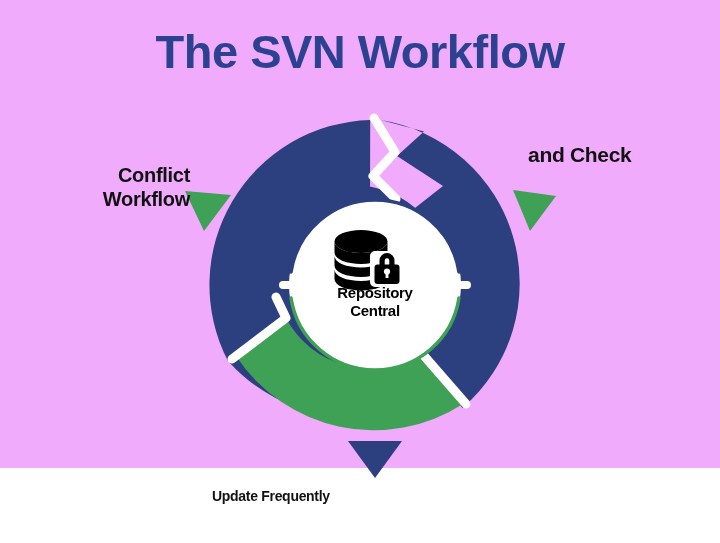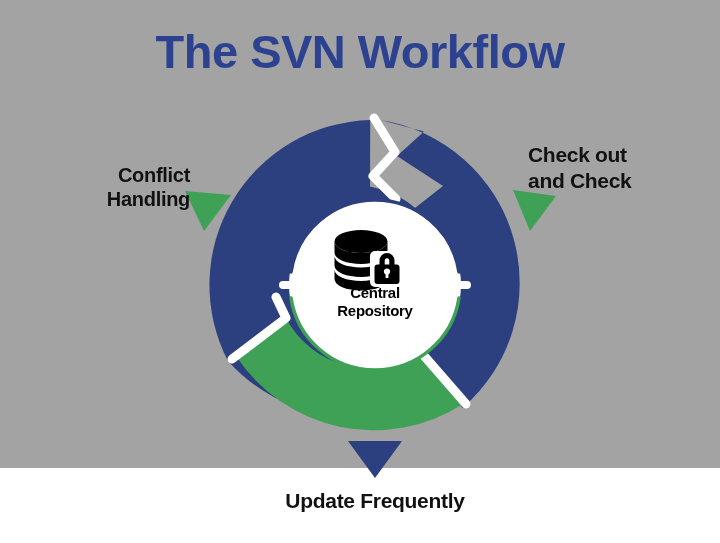--- a/index.html
+++ b/index.html
@@ -12,21 +12,21 @@
     width: 720px;
     height: 543px;
     overflow: hidden;
     font-family: "Liberation Sans", sans-serif;
     position: relative;
   }
   #canvas {
     position: relative;
     width: 720px;
     height: 468px;
-    background: #a3a3a3;
+    background: #f0abfc;
   }
   #page-title {
     position: absolute;
     left: 0;
     top: 26px;
     width: 720px;
     text-align: center;
     font-family: "Liberation Sans", sans-serif;
     font-size: 47px;
     font-weight: bold;
@@ -58,25 +58,25 @@
     font-size: 20px;
   }
   #label-checkout {
     left: 528px;
     top: 142px;
     width: 180px;
     text-align: left;
     font-size: 21px;
   }
   #label-update {
-    left: 230px;
+    left: 212px;
     top: 488px;
     width: 290px;
-    text-align: center;
-    font-size: 21px;
+    text-align: left;
+    font-size: 14px;
   }
   #center-text {
     position: absolute;
     left: 295px;
     top: 284px;
     width: 160px;
     text-align: center;
     font-family: "Liberation Sans", sans-serif;
     font-size: 15px;
     font-weight: bold;
@@ -163,31 +163,30 @@
     </g>
 
     <path fill="#3FA155" d="M 185.00 191.00 L 231.00 195.00 L 204.00 231.00 Z"></path>
 
     <path fill="#3FA155" d="M 513.00 190.00 L 556.00 196.00 L 530.00 231.00 Z"></path>
 
     <path fill="#2C3F7E" d="M 348.00 441.00 L 402.00 441.00 L 375.00 478.00 Z"></path>
   </svg>
 
   <div id="center-text">
+    <div>Repository</div>
     <div>Central</div>
-    <div>Repository</div>
   </div>
 
   <div class="node-label" id="label-conflict">
     <div>Conflict</div>
-    <div>Handling</div>
+    <div>Workflow</div>
   </div>
 
   <div class="node-label" id="label-checkout">
-    <div>Check out</div>
     <div>and Check</div>
   </div>
 
   <div class="node-label" id="label-update">
     <div>Update Frequently</div>
   </div>
 
 </div>
 
 </body></html>

